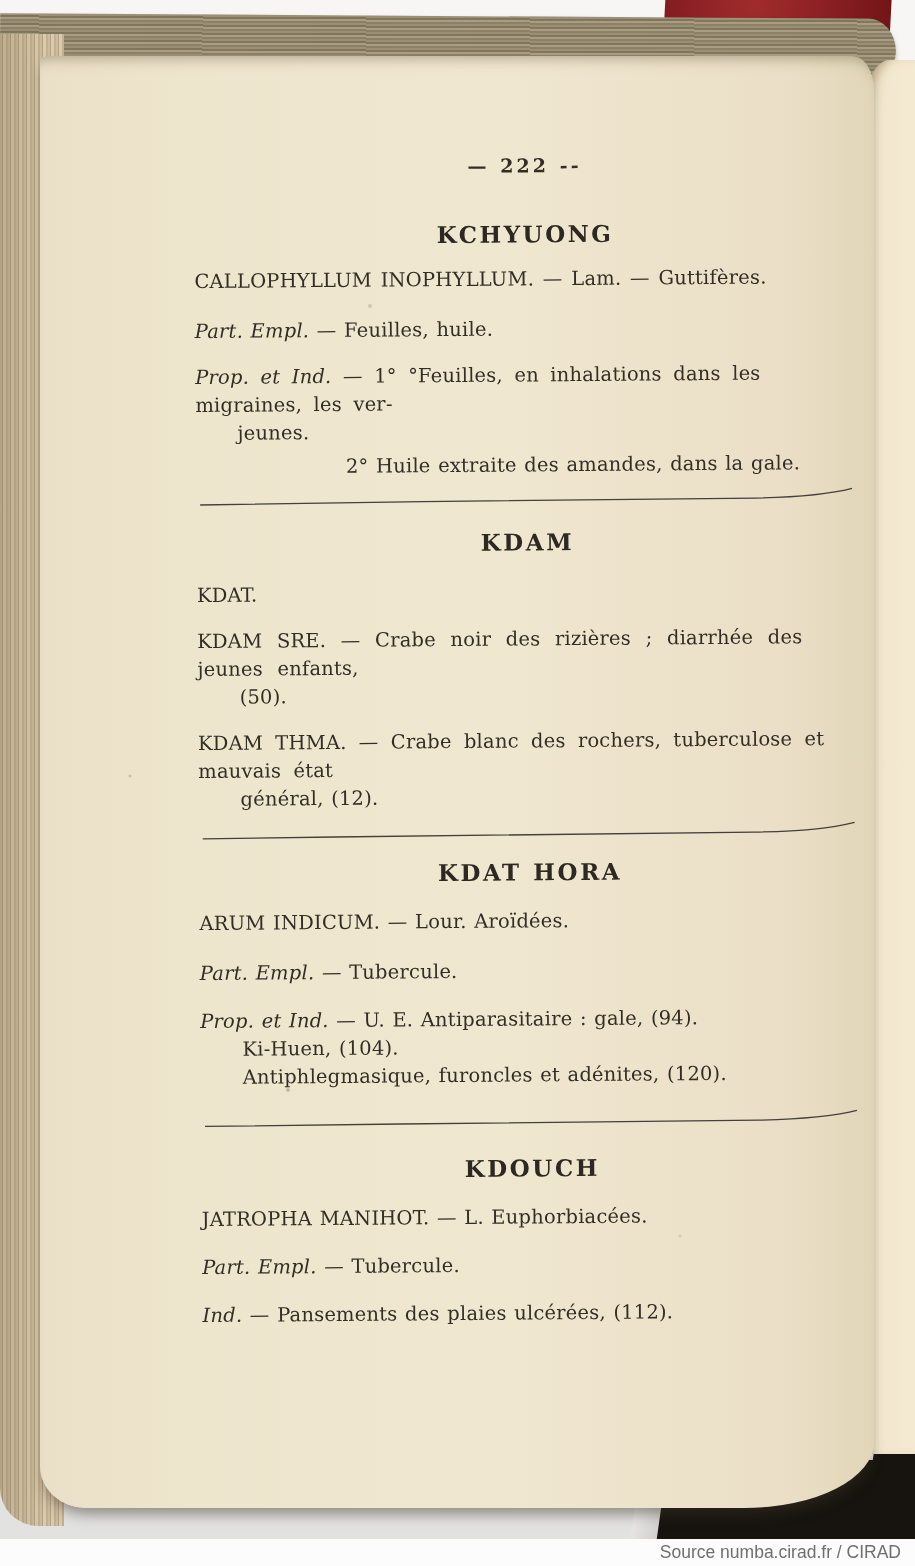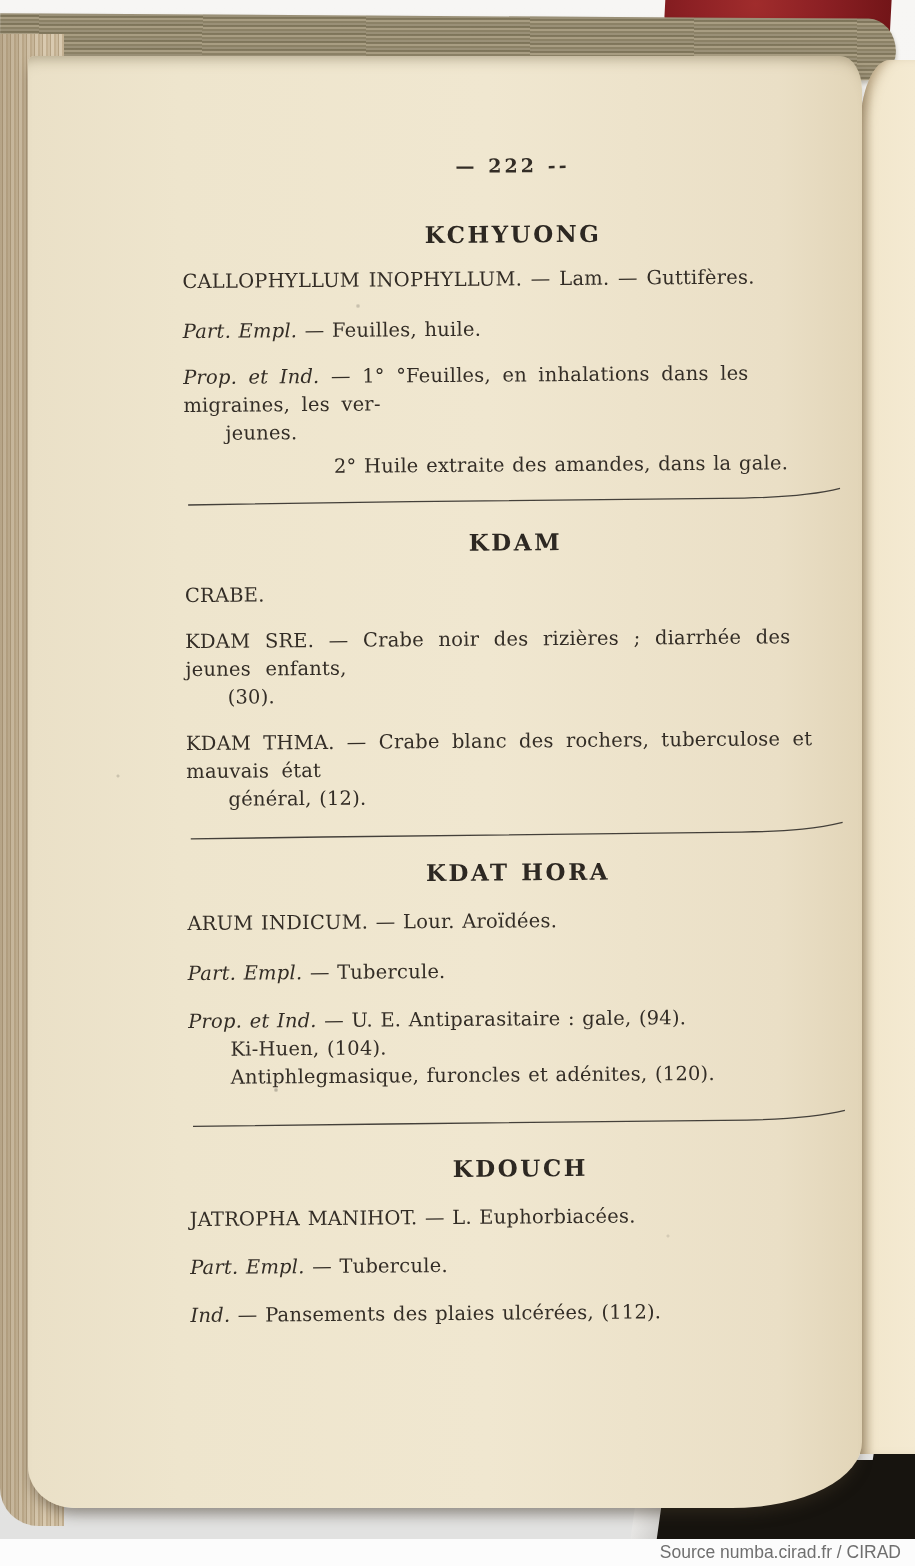--- a/index.html
+++ b/index.html
@@ -56,21 +56,21 @@
   
   .next-page{
     position:absolute;left:860px;top:60px;width:55px;height:1394px;
     background:linear-gradient(90deg,#e3d6ba 0,#f2e7cd 26%,#f4ead2 100%);
     border-radius:30px 0 0 0 / 70px 0 0 0;
     box-shadow:inset 12px 0 12px -7px rgba(130,100,60,.55);
   }
 
   
   .page{
-    position:absolute;left:28px;top:56px;width:834px;height:1452px;
+    position:absolute;left:40px;top:56px;width:834px;height:1452px;
     background:
       radial-gradient(circle at 330px 250px, rgba(0,0,0,.16) 0 1px, rgba(0,0,0,0) 2.5px),
       radial-gradient(circle at 248px 1034px, rgba(0,0,0,.22) 0 1px, rgba(0,0,0,0) 2.5px),
       radial-gradient(circle at 90px 720px, rgba(0,0,0,.14) 0 1px, rgba(0,0,0,0) 2px),
       radial-gradient(circle at 640px 1180px, rgba(0,0,0,.1) 0 1px, rgba(0,0,0,0) 2px),
       linear-gradient(90deg,#eae0c7 0%,#eee5cd 18%,#f0e7d0 55%,#eadfc6 90%,#e2d5b8 100%);
     border-radius:6px 22px 130px 46px / 6px 34px 66px 42px;
     box-shadow:0 10px 14px -4px rgba(60,50,35,.5), inset 0 14px 14px -12px rgba(110,95,65,.5);
   }
 
@@ -130,23 +130,23 @@
       <p class="ln ind1"><span>jeunes.</span></p>
       <p class="ln ind2" style="margin-top:6px"><span>2° Huile extraite des amandes, dans la gale.</span></p>
 
       <div class="rule" style="margin-top:10px">
         <svg width="662" height="16" viewBox="0 0 662 16">
             <path d="M4,13 C 180,10.5 430,11.5 560,10.5 C 608,9.8 634,7 656,1.5" stroke="#44403a" stroke-width="1.3" fill="none"></path>
           </svg>
       </div>
 
       <h2 class="sec" style="margin-top:22px">KDAM</h2>
-      <p class="ln" style="margin-top:22px"><span>CRABE.</span></p>
+      <p class="ln" style="margin-top:22px"><span>KDAT.</span></p>
       <p class="ln ws3" style="margin-top:18px"><span>KDAM SRE. — Crabe noir des rizières ; diarrhée des jeunes enfants,</span></p>
-      <p class="ln ind1"><span>(30).</span></p>
+      <p class="ln ind1"><span>(50).</span></p>
       <p class="ln ws4" style="margin-top:18px"><span>KDAM THMA. — Crabe blanc des rochers, tuberculose et mauvais état</span></p>
       <p class="ln ind1"><span>général, (12).</span></p>
 
       <div class="rule" style="margin-top:12px">
         <svg width="662" height="16" viewBox="0 0 662 16">
             <path d="M4,13 C 200,11 420,12 555,10.5 C 606,9.8 632,7.2 656,1.5" stroke="#44403a" stroke-width="1.3" fill="none"></path>
           </svg>
       </div>
 
       <h2 class="sec" style="margin-top:18px">KDAT HORA</h2>

